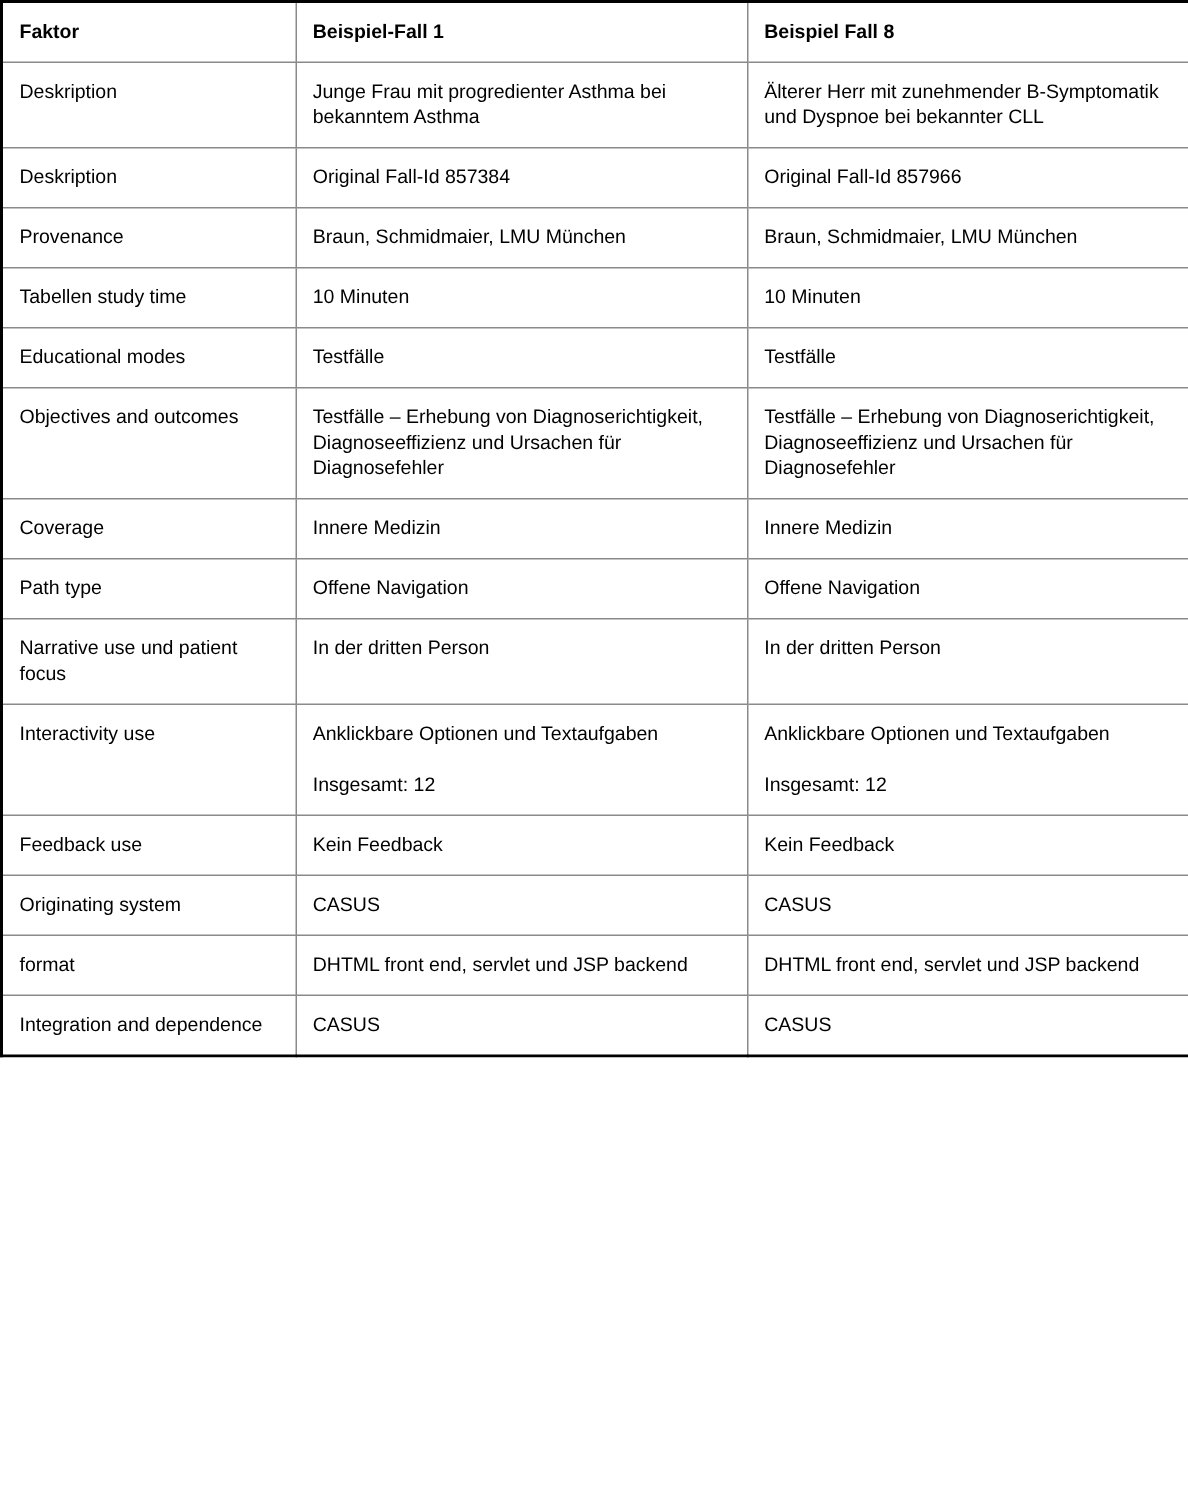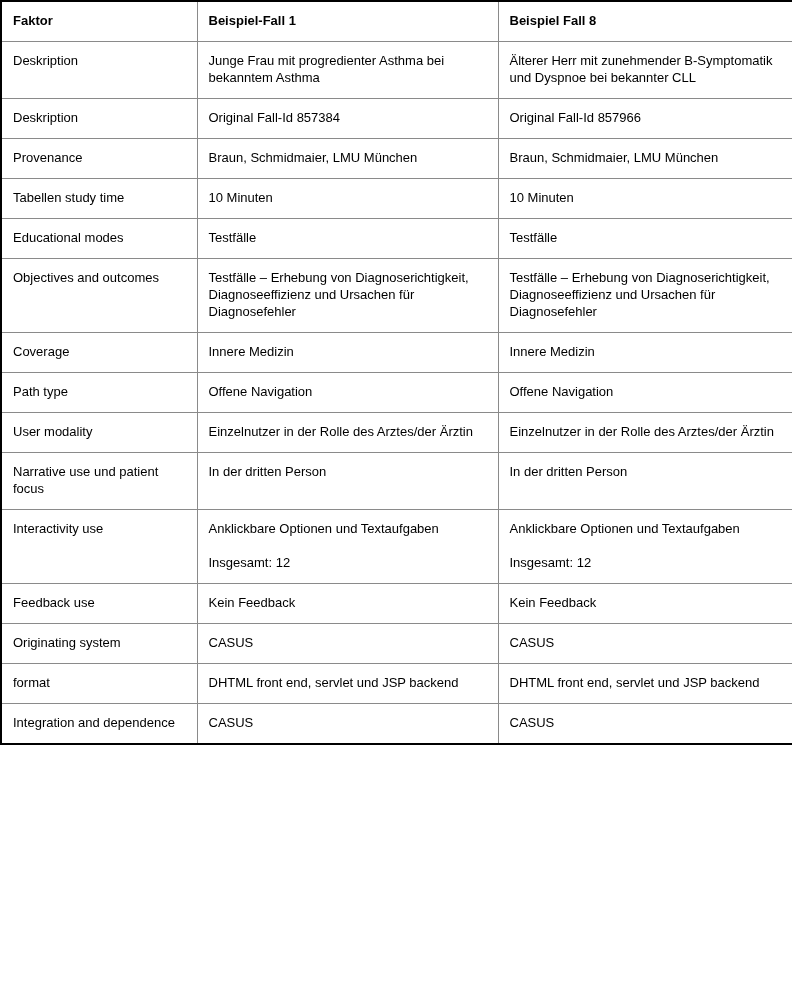--- a/index.html
+++ b/index.html
@@ -85,25 +85,20 @@
       <td>Coverage</td>
       <td>Innere Medizin</td>
       <td>Innere Medizin</td>
     </tr>
     <tr>
       <td>Path type</td>
       <td>Offene Navigation</td>
       <td>Offene Navigation</td>
     </tr>
     <tr>
-      <td>User modality</td>
-      <td>Einzelnutzer in der Rolle des Arztes/der Ärztin</td>
-      <td>Einzelnutzer in der Rolle des Arztes/der Ärztin</td>
-    </tr>
-    <tr>
       <td>Narrative use und patient focus</td>
       <td>In der dritten Person</td>
       <td>In der dritten Person</td>
     </tr>
     <tr>
       <td>Interactivity use</td>
       <td>Anklickbare Optionen und Textaufgaben
 
 Insgesamt: 12</td>
       <td>Anklickbare Optionen und Textaufgaben

